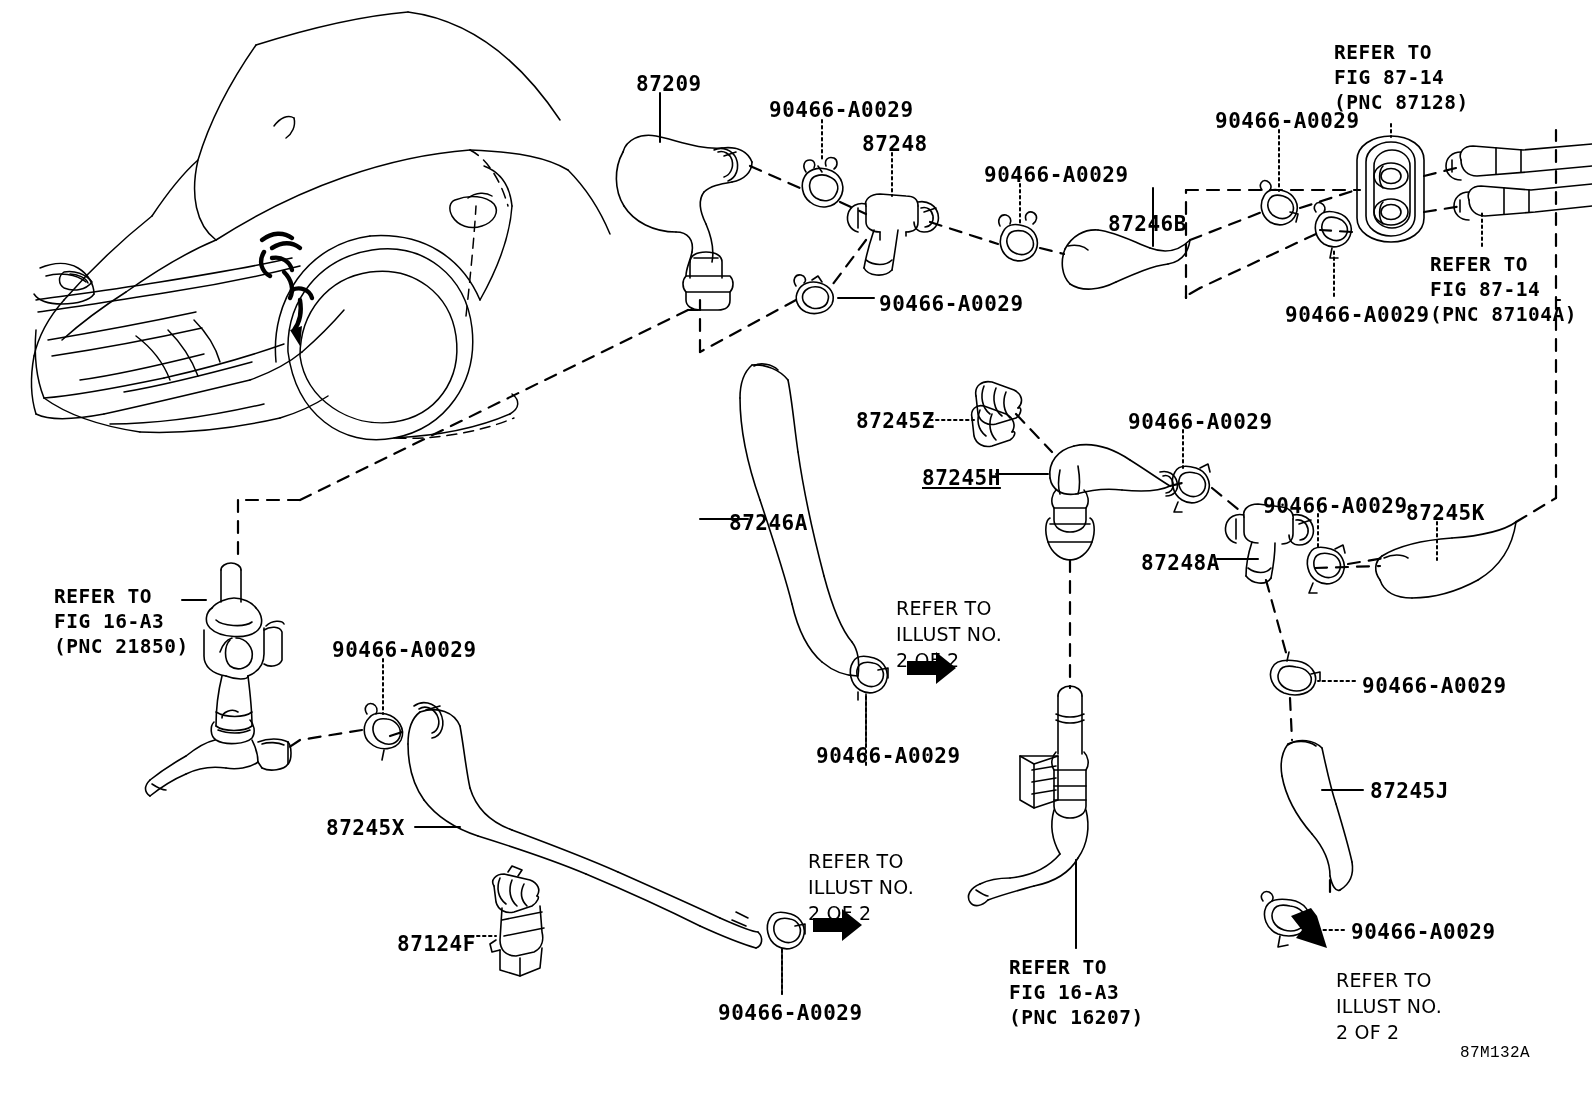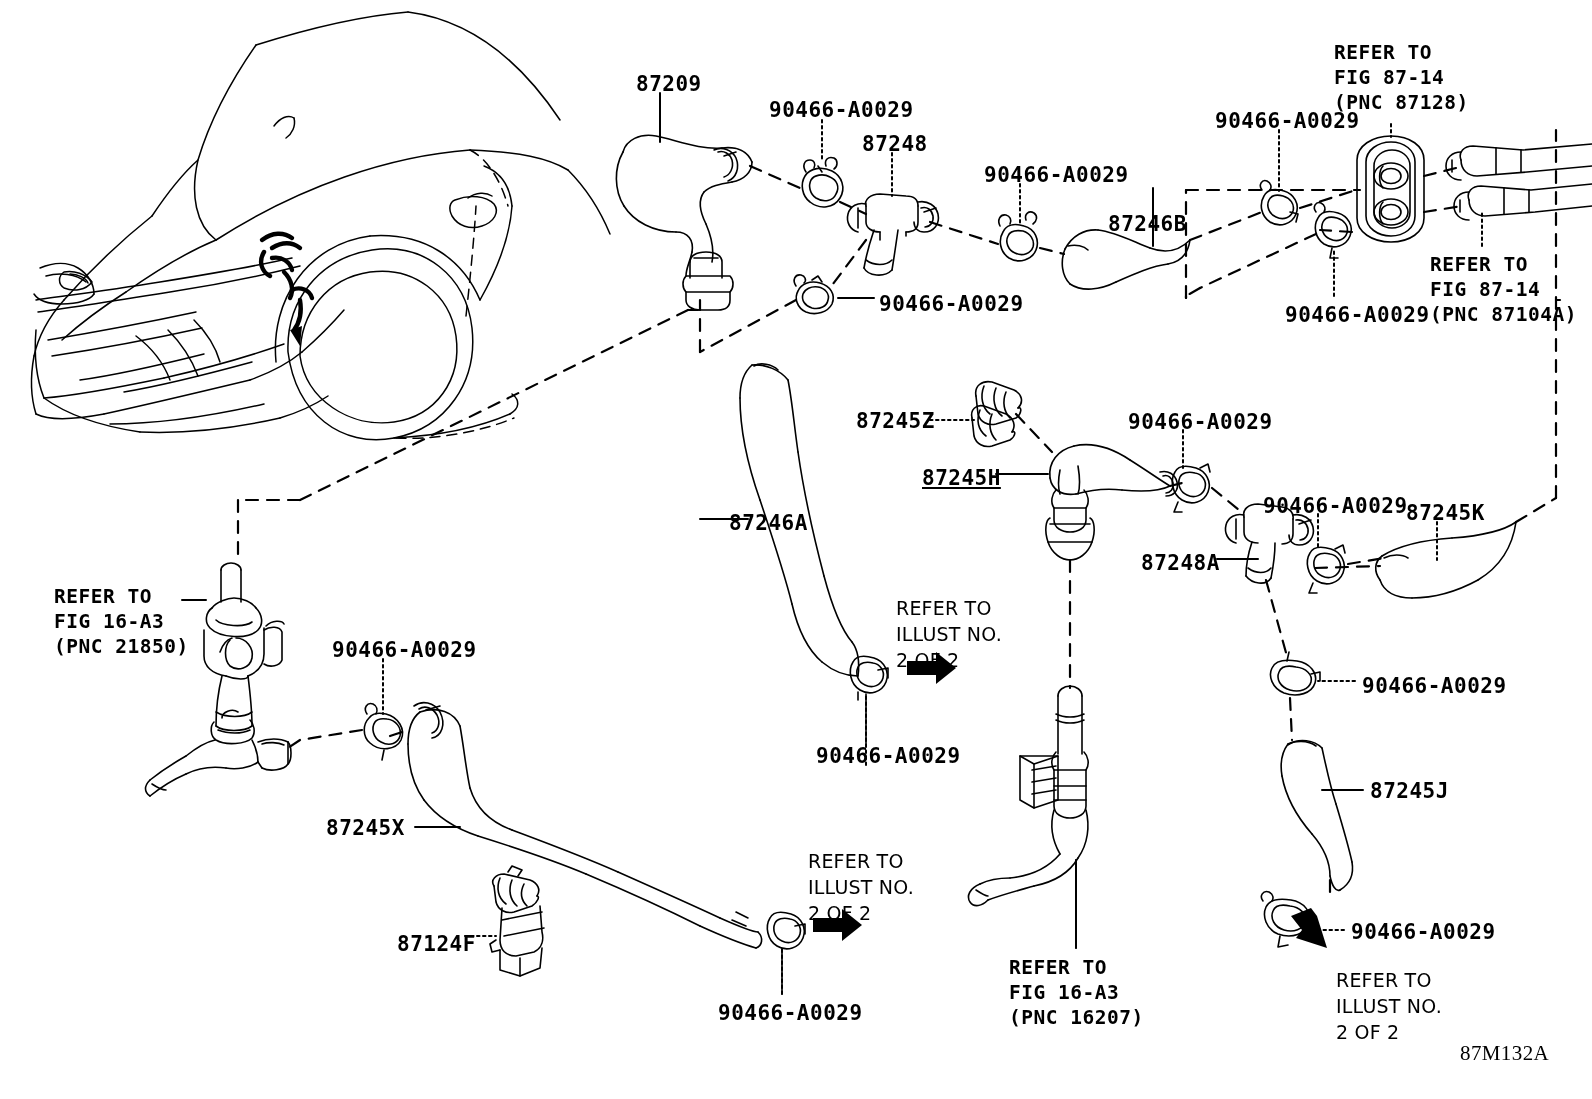--- a/index.html
+++ b/index.html
@@ -38,22 +38,22 @@
   }
   .lbl.illust {
     font-family: "DejaVu Sans", "Liberation Sans", sans-serif;
     font-size: 19px;
     line-height: 26px;
     font-weight: normal;
     white-space: pre;
     letter-spacing: 0.2px;
   }
   .lbl.figcode {
-    font-family: Liberation Serif, serif;
-    font-size: 21px;
+    font-family: Liberation Mono, monospace;
+    font-size: 16px;
     font-weight: normal;
     letter-spacing: 0.4px;
   }
 </style>
 </head>
 <body>
 
 <div id="diagram">
 
   <svg id="art" viewBox="0 0 1592 1099">

